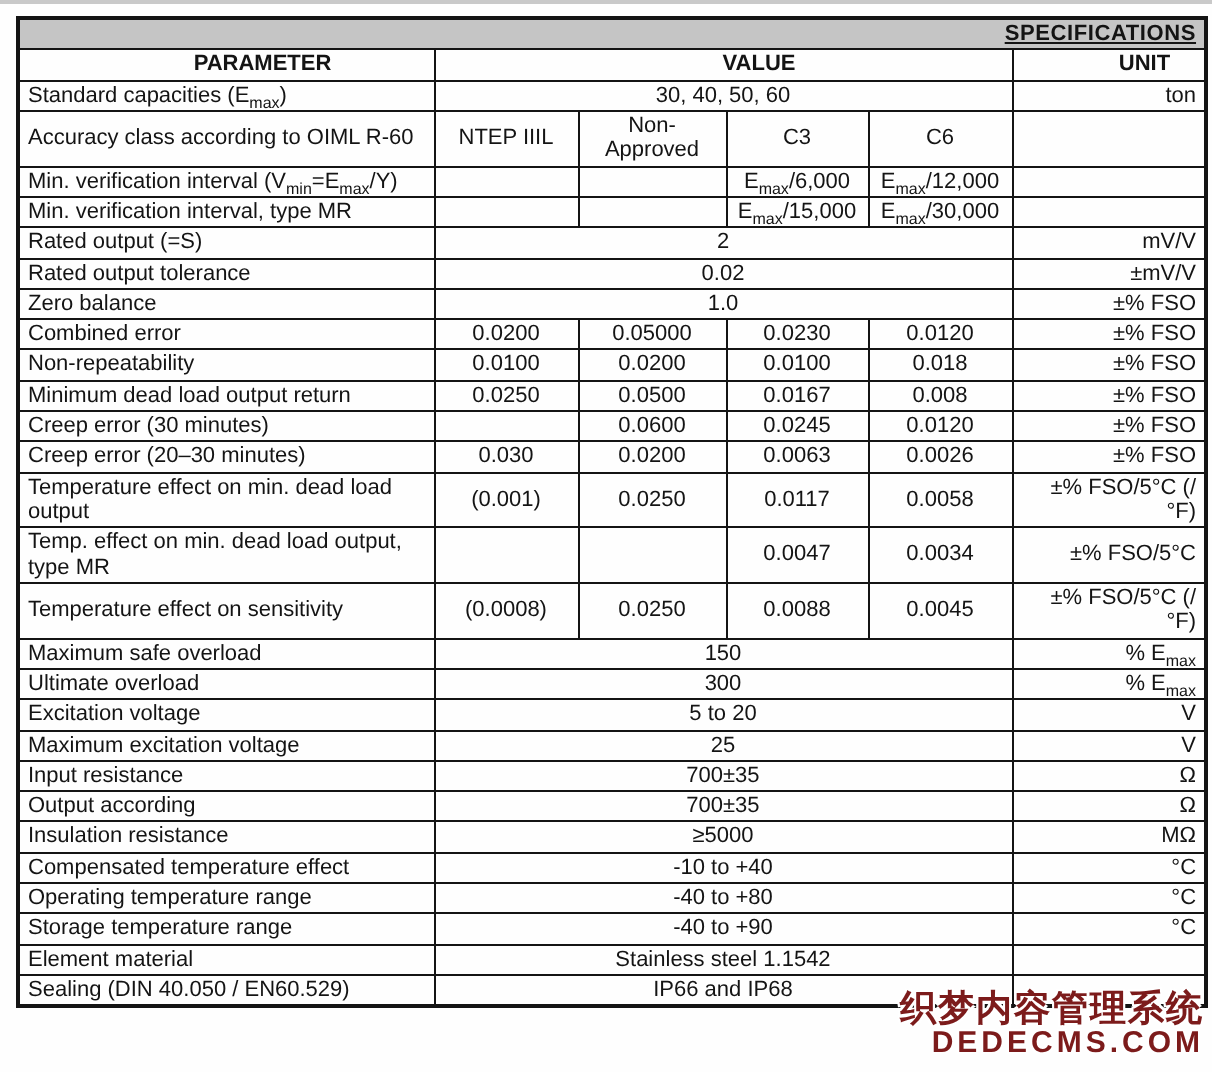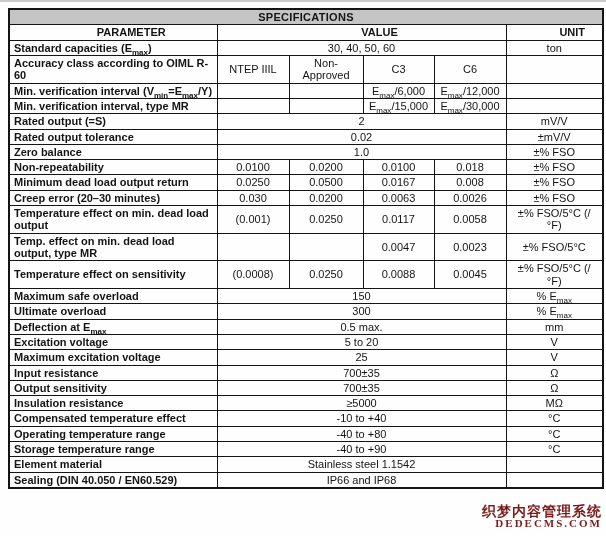--- a/index.html
+++ b/index.html
@@ -23,44 +23,45 @@
   table.spec th, table.spec td {
     border: 1px solid #141414;
     font-size: 11px;
     line-height: 1.12;
     padding: 1px 4px;
     height: 13px;
     overflow: hidden;
   }
   th.title {
     background: #c5c5c5;
-    text-align: center;
+    text-align: right;
     font-size: 13px;
     font-weight: bold;
     letter-spacing: 0.3px;
     padding: 3px 6px;
     height: 18px;
     border-bottom: 2px solid #141414;
+    text-decoration: underline;
   }
   tr.hdr th { font-weight: bold; text-align: center; height: 13px; padding-left: 40px; }
-  td.param { font-weight: bold; text-align: left; padding-left: 5px; }
+  td.param { font-weight: normal; text-align: left; padding-left: 5px; }
   td.val  { text-align: center; font-weight: normal; }
-  td.unit { text-align: center; font-weight: normal; }
+  td.unit { text-align: right; font-weight: normal; }
   sub { font-size: 8px; line-height: 0; }
 
   .watermark {
     position: absolute; right: 4px; bottom: 6px;
     text-align: right;
     color: #7c1b1b;
     font-weight: bold;
     text-shadow: 1px 1px 0 #ffffff, -1px -1px 0 #ffffff, 1px -1px 0 #ffffff, -1px 1px 0 #ffffff;
     line-height: 1.05;
   }
-  .watermark .l1 { font-size: 14px; letter-spacing: 1px; }
-  .watermark .l2 { font-size: 11px; letter-spacing: 2px; font-family: Liberation Serif, serif; }
+  .watermark .l1 { font-size: 18px; letter-spacing: 1px; }
+  .watermark .l2 { font-size: 15px; letter-spacing: 2px; }
 </style>
 </head>
 <body>
 
 <div class="page">
   <div class="scan-edge"></div>
 
   <table class="spec">
     <colgroup>
       <col style="width:208px">
@@ -119,33 +120,49 @@
           <td class="param">Rated output tolerance</td>
           <td class="val" colspan="4">0.02</td>
           <td class="unit">±mV/V</td>
         </tr>
         <tr>
           <td class="param">Zero balance</td>
           <td class="val" colspan="4">1.0</td>
           <td class="unit">±% FSO</td>
         </tr>
         <tr>
+          <td class="param">Combined error</td>
+          <td class="val">0.0200</td>
+          <td class="val">0.05000</td>
+          <td class="val">0.0230</td>
+          <td class="val">0.0120</td>
+          <td class="unit">±% FSO</td>
+        </tr>
+        <tr>
           <td class="param">Non-repeatability</td>
           <td class="val">0.0100</td>
           <td class="val">0.0200</td>
           <td class="val">0.0100</td>
           <td class="val">0.018</td>
           <td class="unit">±% FSO</td>
         </tr>
         <tr>
           <td class="param">Minimum dead load output return</td>
           <td class="val">0.0250</td>
           <td class="val">0.0500</td>
           <td class="val">0.0167</td>
           <td class="val">0.008</td>
+          <td class="unit">±% FSO</td>
+        </tr>
+        <tr>
+          <td class="param">Creep error (30 minutes)</td>
+          <td class="val"></td>
+          <td class="val">0.0600</td>
+          <td class="val">0.0245</td>
+          <td class="val">0.0120</td>
           <td class="unit">±% FSO</td>
         </tr>
         <tr>
           <td class="param">Creep error (20–30 minutes)</td>
           <td class="val">0.030</td>
           <td class="val">0.0200</td>
           <td class="val">0.0063</td>
           <td class="val">0.0026</td>
           <td class="unit">±% FSO</td>
         </tr>
@@ -155,21 +172,21 @@
           <td class="val">0.0250</td>
           <td class="val">0.0117</td>
           <td class="val">0.0058</td>
           <td class="unit">±% FSO/5°C (/°F)</td>
         </tr>
         <tr>
           <td class="param">Temp. effect on min. dead load output, type MR</td>
           <td class="val"></td>
           <td class="val"></td>
           <td class="val">0.0047</td>
-          <td class="val">0.0023</td>
+          <td class="val">0.0034</td>
           <td class="unit">±% FSO/5°C</td>
         </tr>
         <tr>
           <td class="param">Temperature effect on sensitivity</td>
           <td class="val">(0.0008)</td>
           <td class="val">0.0250</td>
           <td class="val">0.0088</td>
           <td class="val">0.0045</td>
           <td class="unit">±% FSO/5°C (/°F)</td>
         </tr>
@@ -177,41 +194,36 @@
           <td class="param">Maximum safe overload</td>
           <td class="val" colspan="4">150</td>
           <td class="unit"><span>% E</span><sub>max</sub></td>
         </tr>
         <tr>
           <td class="param">Ultimate overload</td>
           <td class="val" colspan="4">300</td>
           <td class="unit"><span>% E</span><sub>max</sub></td>
         </tr>
         <tr>
-          <td class="param"><span>Deflection at E</span><sub>max</sub></td>
-          <td class="val" colspan="4">0.5 max.</td>
-          <td class="unit">mm</td>
-        </tr>
-        <tr>
           <td class="param">Excitation voltage</td>
           <td class="val" colspan="4">5 to 20</td>
           <td class="unit">V</td>
         </tr>
         <tr>
           <td class="param">Maximum excitation voltage</td>
           <td class="val" colspan="4">25</td>
           <td class="unit">V</td>
         </tr>
         <tr>
           <td class="param">Input resistance</td>
           <td class="val" colspan="4">700±35</td>
           <td class="unit">Ω</td>
         </tr>
         <tr>
-          <td class="param">Output sensitivity</td>
+          <td class="param">Output according</td>
           <td class="val" colspan="4">700±35</td>
           <td class="unit">Ω</td>
         </tr>
         <tr>
           <td class="param">Insulation resistance</td>
           <td class="val" colspan="4">≥5000</td>
           <td class="unit">MΩ</td>
         </tr>
         <tr>
           <td class="param">Compensated temperature effect</td>

